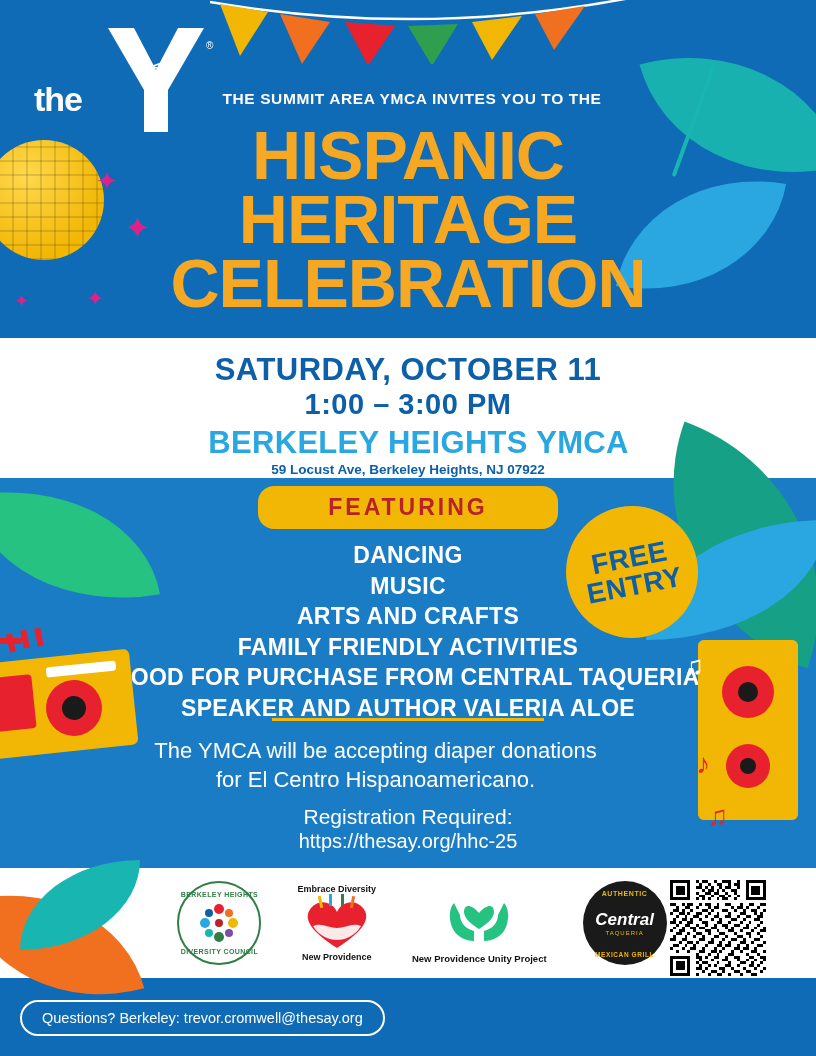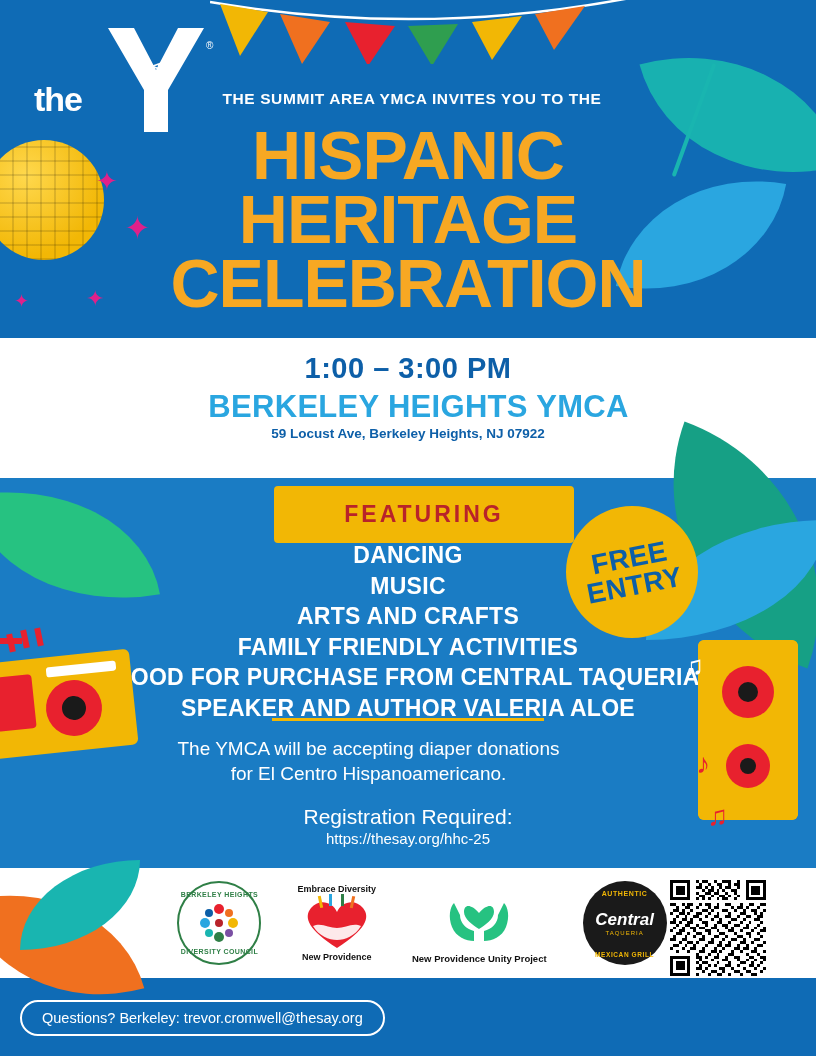--- a/index.html
+++ b/index.html
@@ -123,53 +123,53 @@
 
   
   .date-block { position:absolute; left:0; top:352px; width:816px; text-align:center; }
   .date-line { color:#0d5fa8; font-size:31px; font-weight:bold; letter-spacing:.5px; }
   .time-line { color:#0d5fa8; font-size:29px; font-weight:bold; letter-spacing:.5px; }
   .venue-line { color:#2aa6e0; font-size:31px; font-weight:bold; margin-top:4px; letter-spacing:.3px;padding-left:21px; }
   .addr-line { color:#0d5fa8; font-size:13.5px; font-weight:bold; margin-top:1px; }
 
   
   .feat-pill {
-    position:absolute; left:258px; top:486px; width:300px; height:57px;
-    background:#f2b705; border-radius:4px;
-    display:flex; align-items:center; justify-content:center;margin-left:16px;
+    position:absolute; left:258px; top:486px; width:300px; height:43px;
+    background:#f2b705; border-radius:16px;
+    display:flex; align-items:center; justify-content:center;
   }
   .feat-pill span { color:#b8232a; font-size:23px; font-weight:bold; letter-spacing:3px; }
 
   .free-entry {
     position:absolute; left:566px; top:506px; width:132px; height:132px;
     border-radius:50%; background:#f2b705;
     display:flex; flex-direction:column; align-items:center; justify-content:center;
     transform: rotate(-11deg);
   }
   .free-entry span { color:#0d5fa8; font-weight:bold; font-size:28px; line-height:1; letter-spacing:.5px; }
 
   .feat-list { position:absolute; left:0; top:540px; width:816px; text-align:center; }
   .feat-list li {
     list-style:none; color:#ffffff; font-weight:bold; font-size:23px; line-height:1.33;
     letter-spacing:.3px;
   }
 
   .rule { position:absolute; left:272px; top:718px; width:272px; height:3px; background:#f2b705; }
 
   .donation {
-    position:absolute; left:0; top:737px; width:737px; text-align:center;
-    color:#ffffff; font-size:19px; line-height:1.3;
+    position:absolute; left:7px; top:737px; width:737px; text-align:center;
+    color:#ffffff; font-size:22px; line-height:1.3;
   }
   .reg-title {
     position:absolute; left:0; top:805px; width:816px; text-align:center;
     color:#ffffff; font-size:21px;
   }
   .reg-url {
     position:absolute; left:0; top:830px; width:816px; text-align:center;
-    color:#ffffff; font-size:15px;
+    color:#ffffff; font-size:20px;
   }
 
   
   .boombox { position:absolute; left:-12px; top:620px; width:160px; height:150px; }
   .speakerbox { position:absolute; right:18px; top:640px; width:100px; height:180px; background:#f2b705; border-radius:6px; }
   .note { position:absolute; color:#fff; font-size:28px; }
   .note-red { color:#e8212e; }
 
   
   .logos { position:absolute; left:0; top:872px; width:816px; height:102px; display:flex; align-items:center; justify-content:center; gap:36px;padding-left:28px; }
@@ -235,20 +235,21 @@
   </div>
 
   <div class="invite">THE SUMMIT AREA YMCA INVITES YOU TO THE</div>
   <div class="headline">
     <div>HISPANIC</div>
     <div>HERITAGE</div>
     <div>CELEBRATION</div>
   </div>
 
   <div class="date-block">
+    <div class="date-line">SATURDAY, OCTOBER 11</div>
     <div class="time-line">1:00 – 3:00 PM</div>
     <div class="venue-line">BERKELEY HEIGHTS YMCA</div>
     <div class="addr-line">59 Locust Ave, Berkeley Heights, NJ 07922</div>
   </div>
 
   <div class="feat-pill">
     <span>FEATURING</span>
   </div>
 
   <div class="free-entry">

